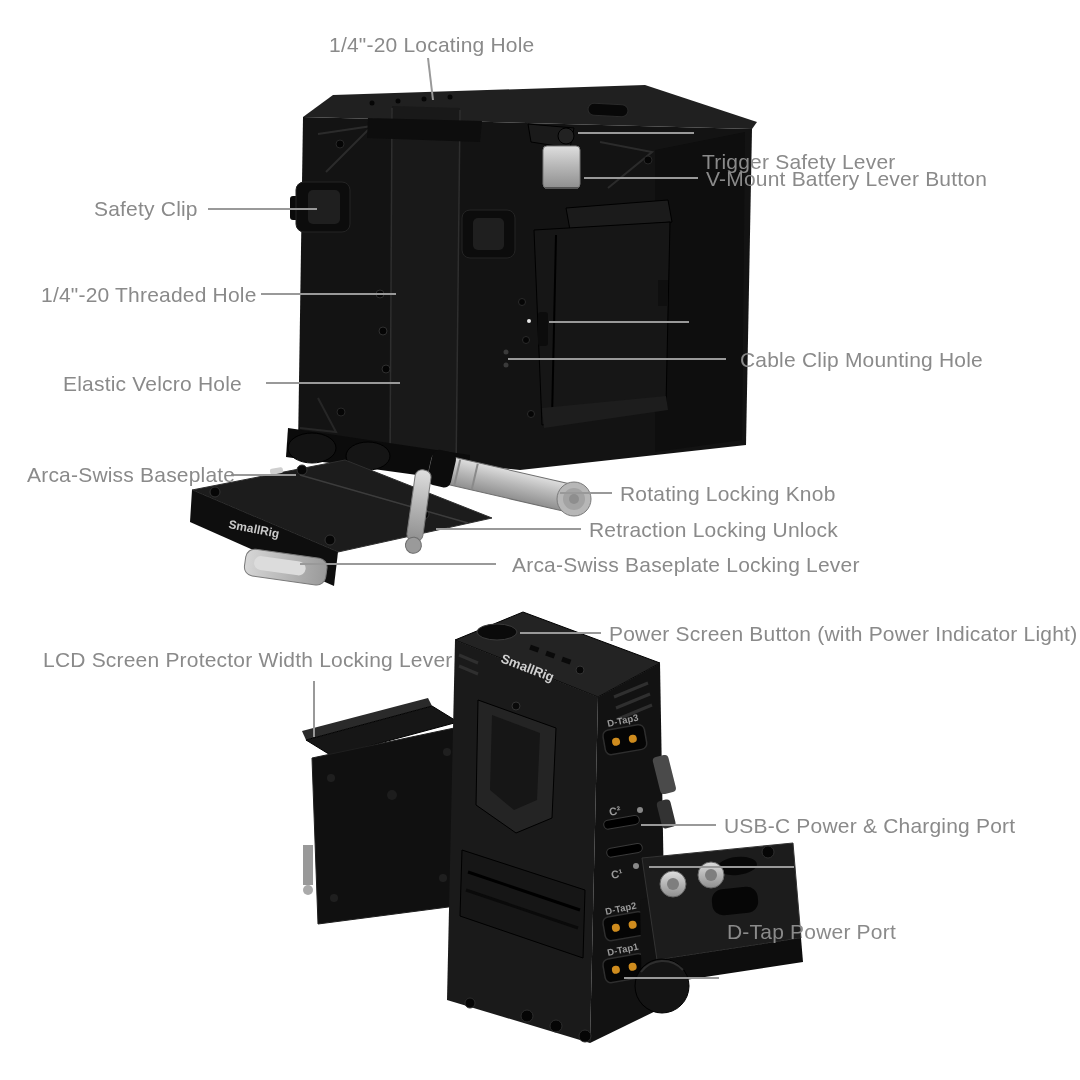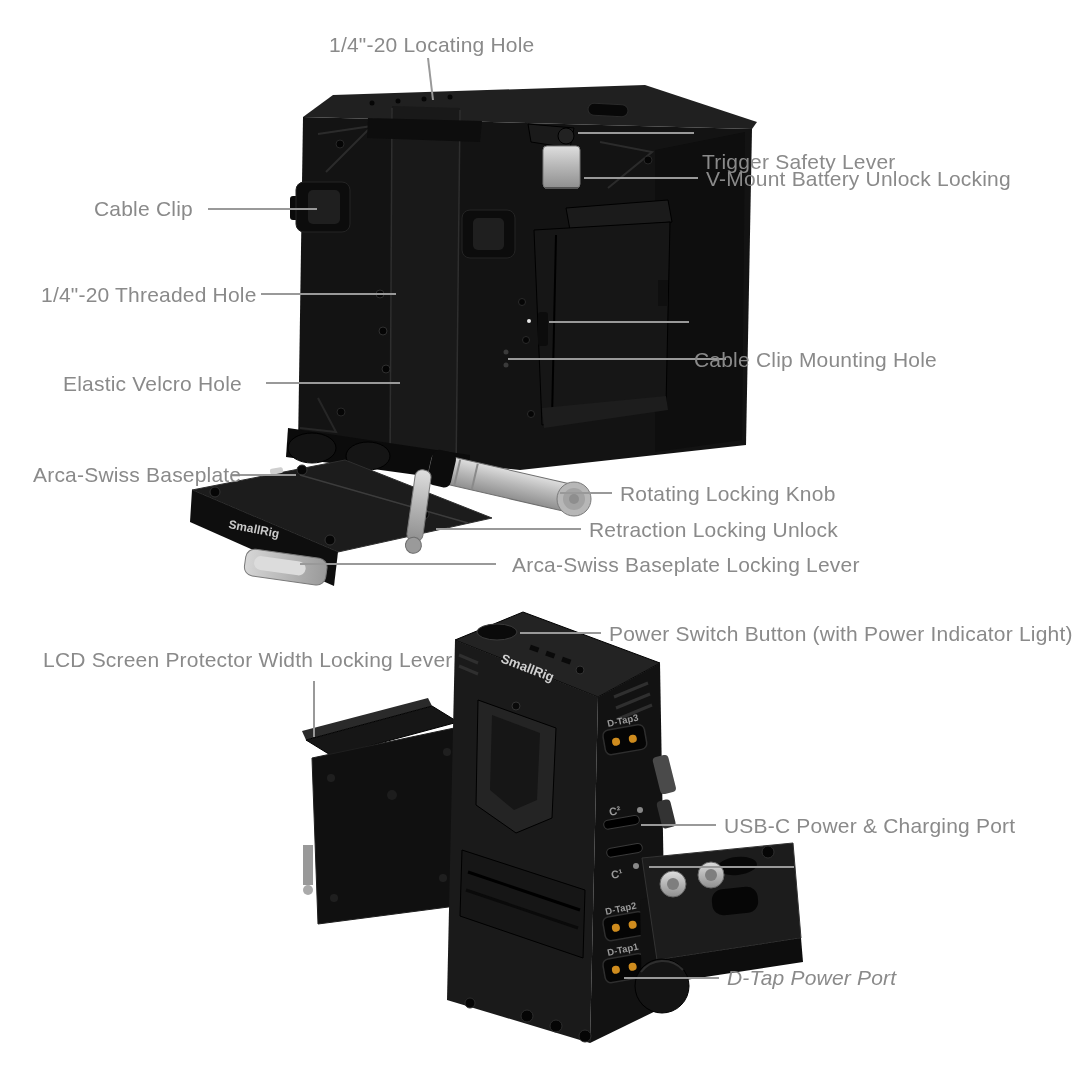--- a/index.html
+++ b/index.html
@@ -12,32 +12,32 @@
     position:absolute;font-size:21px;line-height:24px;color:#8a8a8a;
     white-space:nowrap;letter-spacing:.2px;
   }
   
   #co-locating-hole   {left:329px; top:33px;}
   #co-trigger-lever   {left:702px; top:121px;margin-top:29px;}
   #co-vmount-unlock   {left:706px; top:167px;}
   #co-cable-clip      {left:94px;  top:197px;}
   #co-threaded-hole   {left:41px;  top:283px;}
   #co-lcd-lock        {left:697px; top:311px;}
-  #co-clip-hole       {left:694px; top:348px;}
+  #co-clip-hole       {left:740px; top:348px;}
   #co-velcro-strap    {left:63px;  top:372px;}
-  #co-arca-baseplate  {left:33px;  top:463px;}
+  #co-arca-baseplate  {left:27px;  top:463px;}
   #co-rotating-knob   {left:620px; top:482px;}
   #co-retraction      {left:589px; top:518px;}
   #co-arca-lock       {left:512px; top:553px;}
   
   #co-power-switch    {left:609px; top:622px;}
   #co-lcd-width       {left:43px;  top:648px;}
   #co-usbc-port       {left:724px; top:814px;}
   #co-usbc-light      {left:802px; top:856px;}
-  #co-dtap-port       {left:727px; top:966px;font-style:italic;}
+  #co-dtap-port       {left:727px; top:920px;}
 </style>
 </head>
 <body>
 
 <div class="stage">
 
   <svg class="illustration" width="1080" height="1080" viewBox="0 0 1080 1080">
     <defs>
       <linearGradient id="silverGrad" x1="0" y1="0" x2="0" y2="1">
         <stop offset="0" stop-color="#dedede"></stop>
@@ -255,28 +255,28 @@
         <line x1="314" y1="681" x2="314" y2="737"></line>
         <line x1="641" y1="825" x2="716" y2="825"></line>
         <line x1="649" y1="867" x2="794" y2="867"></line>
         <line x1="624" y1="978" x2="719" y2="978"></line>
       </g>
     </g>
   </svg>
 
   <div class="callout" id="co-locating-hole">1/4"-20 Locating Hole</div>
   <div class="callout" id="co-trigger-lever">Trigger Safety Lever</div>
-  <div class="callout" id="co-vmount-unlock">V-Mount Battery Unlock Locking</div>
-  <div class="callout" id="co-cable-clip">Cable Clip</div>
+  <div class="callout" id="co-vmount-unlock">V-Mount Battery Lever Button</div>
+  <div class="callout" id="co-cable-clip">Safety Clip</div>
   <div class="callout" id="co-threaded-hole">1/4"-20 Threaded Hole</div>
   <div class="callout" id="co-clip-hole">Cable Clip Mounting Hole</div>
   <div class="callout" id="co-velcro-strap">Elastic Velcro Hole</div>
   <div class="callout" id="co-arca-baseplate">Arca-Swiss Baseplate</div>
   <div class="callout" id="co-rotating-knob">Rotating Locking Knob</div>
   <div class="callout" id="co-retraction">Retraction Locking Unlock</div>
   <div class="callout" id="co-arca-lock">Arca-Swiss Baseplate Locking Lever</div>
 
-  <div class="callout" id="co-power-switch">Power Switch Button (with Power Indicator Light)</div>
+  <div class="callout" id="co-power-switch">Power Screen Button (with Power Indicator Light)</div>
   <div class="callout" id="co-lcd-width">LCD Screen Protector Width Locking Lever</div>
   <div class="callout" id="co-usbc-port">USB-C Power &amp; Charging Port</div>
   <div class="callout" id="co-dtap-port">D-Tap Power Port</div>
 
 </div>
 
 </body></html>

